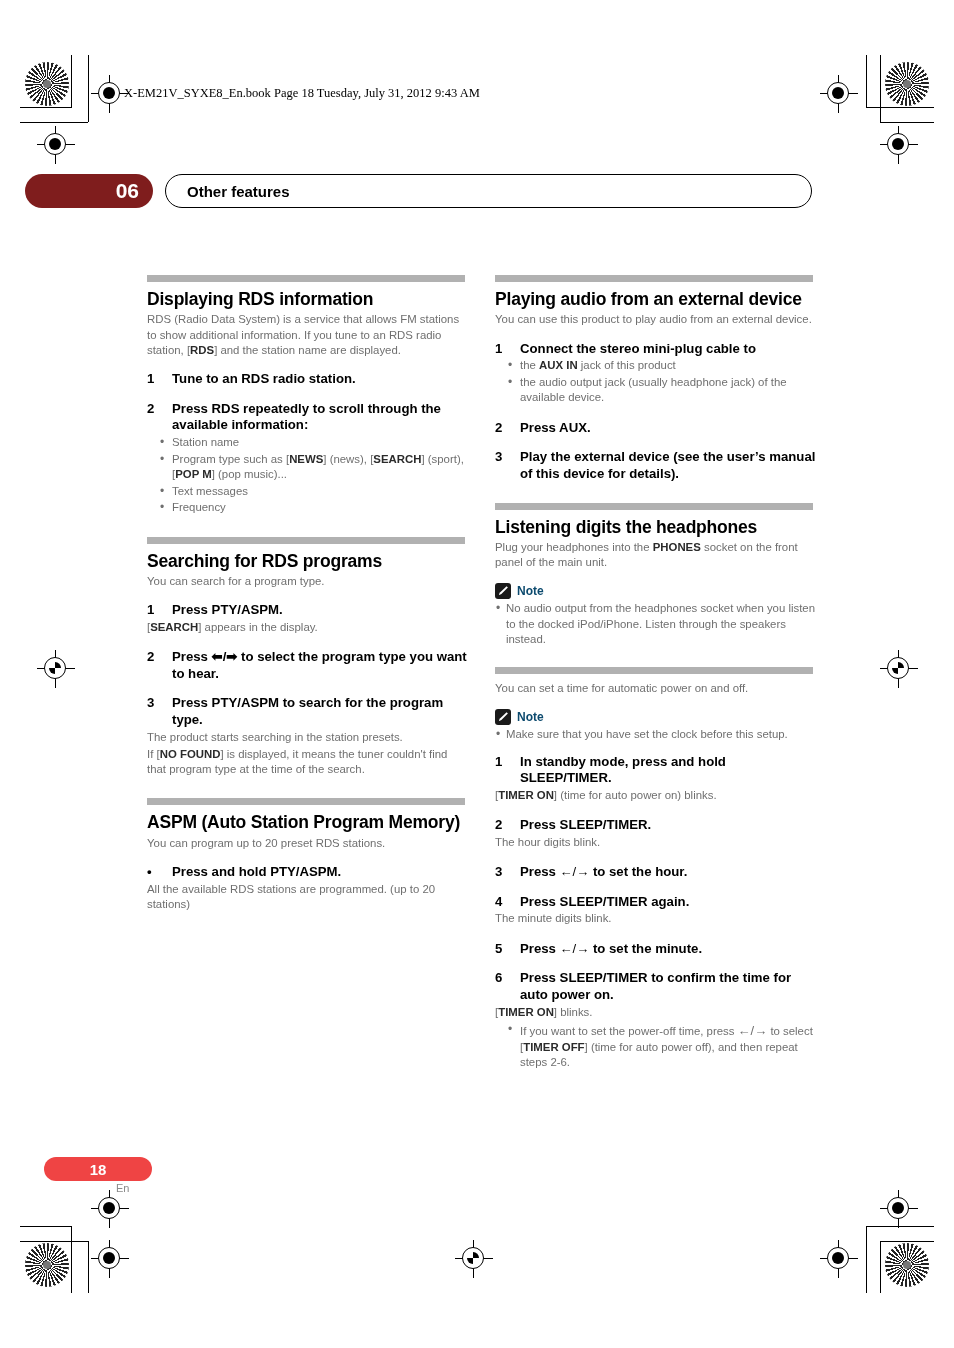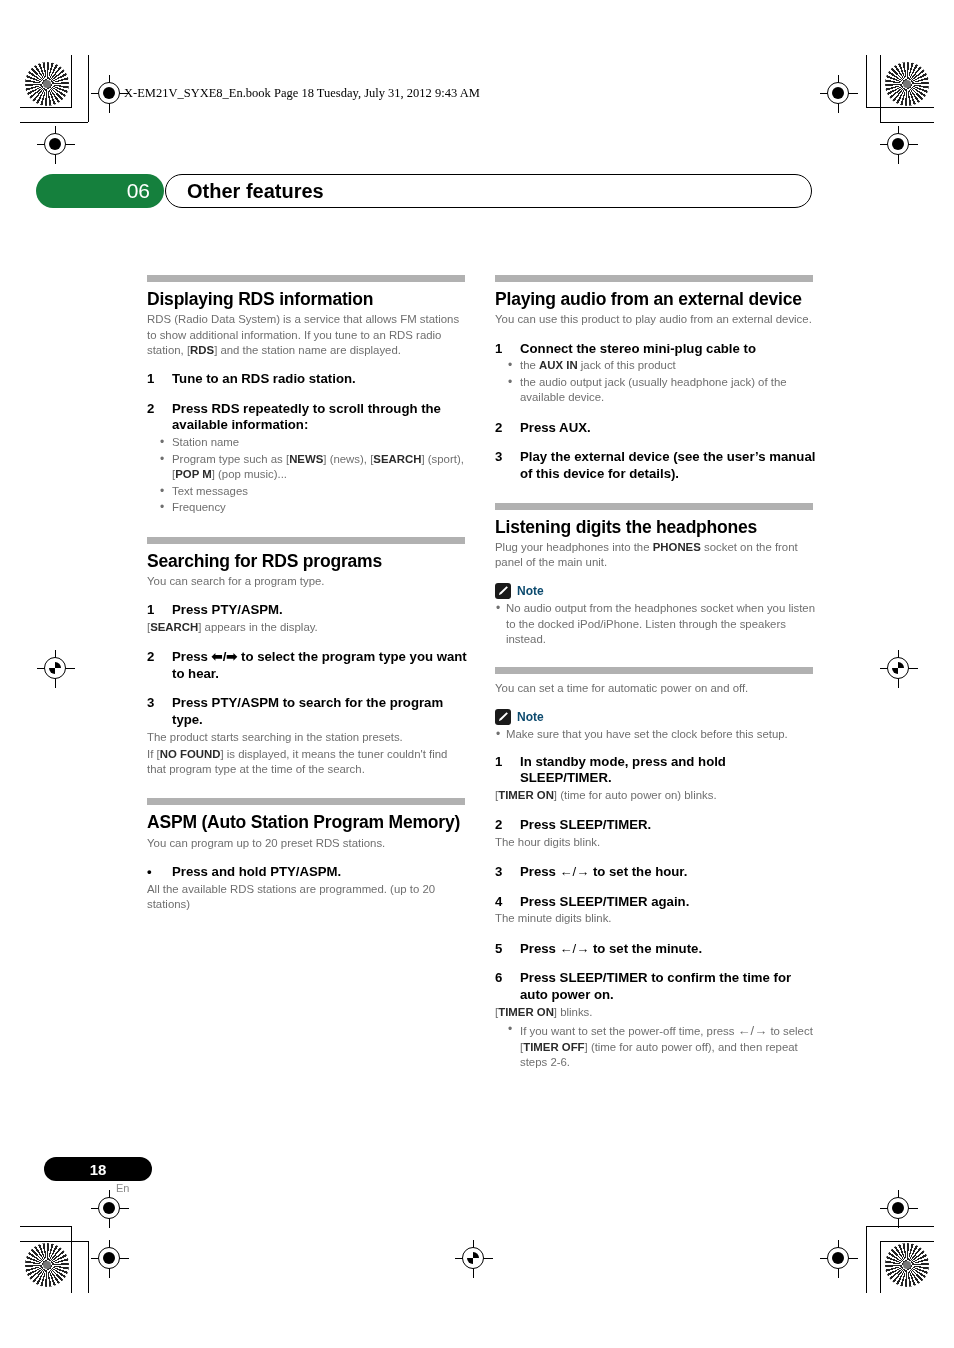--- a/index.html
+++ b/index.html
@@ -40,30 +40,30 @@
 
   
   .filehdr{
     position:absolute;left:124px;top:86px;
     font-family:"Liberation Serif", serif;font-size:12.5px;color:#000;white-space:nowrap;
   }
 
   
   .chapbar{position:absolute;left:24px;top:174px;width:788px;height:34px;}
   .chapnum{
-    position:absolute;left:12px;top:0;width:128px;height:34px;background:#15803d;
-    border-radius:17px;color:#fff;font-weight:normal;font-size:21px;
+    position:absolute;left:1px;top:0;width:128px;height:34px;background:#7f1d1d;
+    border-radius:17px;color:#fff;font-weight:bold;font-size:21px;
     display:flex;align-items:center;justify-content:flex-end;
     padding-right:14px;box-sizing:border-box;letter-spacing:0px;
   }
   .chaptitlebox{
     position:absolute;left:141px;top:0;width:647px;height:34px;
     border:1.4px solid #000;border-radius:17px;box-sizing:border-box;
     display:flex;align-items:center;padding-left:21px;
-    font-weight:bold;font-size:20px;color:#000;
+    font-weight:bold;font-size:15px;color:#000;
   }
 
   
   .col{position:absolute;top:275px;width:322px;}
   .col-left{left:147px;}
   .col-right{left:495px;}
 
   .rule{height:7px;background:#b1b1b1;margin:0 0 7px 0;}
   .rule.short{width:318px;}
 
@@ -109,21 +109,21 @@
     position:relative;flex:none;margin-right:6px;
   }
   .noteicon svg{position:absolute;left:2px;top:2px;}
   .notelabel{font-size:12px;font-weight:bold;color:#0c4a6e;}
 
   .arrows{font-weight:bold;letter-spacing:0px;}
   .arrows.thin{font-weight:normal;font-size:13px;}
 
   
   .pagenum{
-    position:absolute;left:44px;top:1157px;width:108px;height:24px;background:#000000;
+    position:absolute;left:44px;top:1157px;width:108px;height:24px;background:#ef4444;
     border-radius:12px;color:#fff;font-weight:bold;font-size:15px;
     display:flex;align-items:center;justify-content:center;box-sizing:border-box;
   }
   .pagelang{
     position:absolute;left:116px;top:1182px;font-size:11px;color:#8a8a8a;
   }
 </style>
 </head>
 <body>
 

